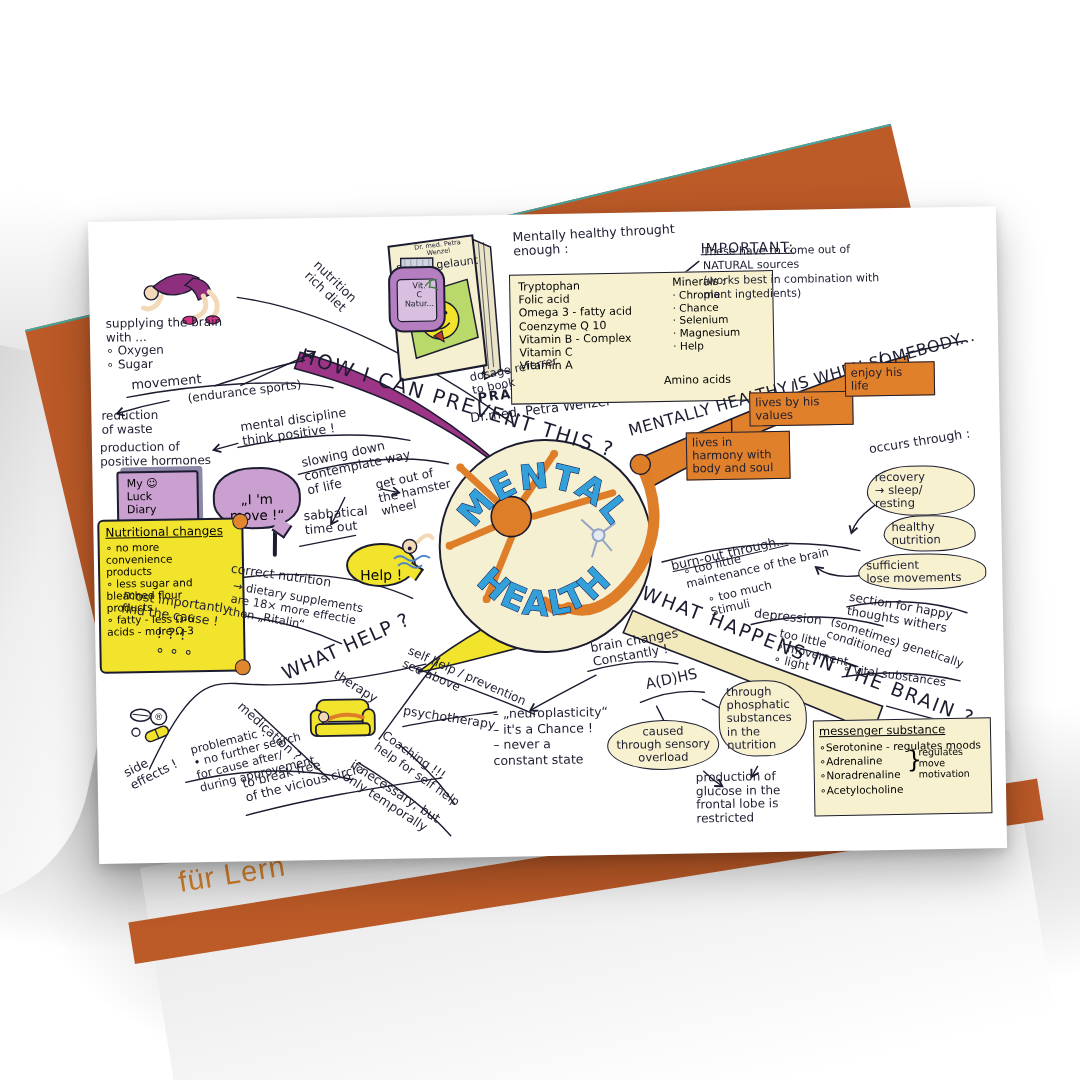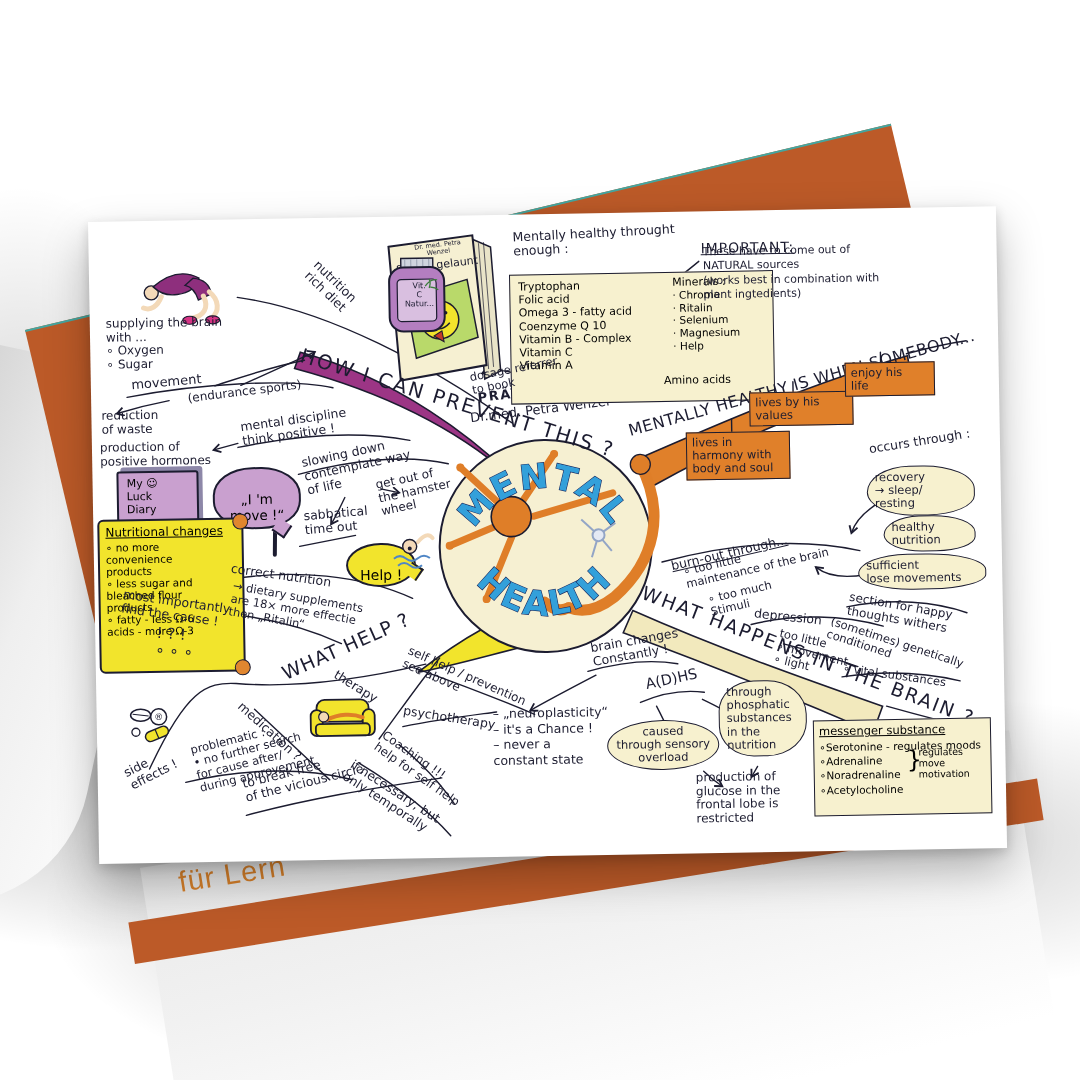--- a/index.html
+++ b/index.html
@@ -200,21 +200,21 @@
       <div>Folic acid</div>
       <div>Omega 3 - fatty acid</div>
       <div>Coenzyme  Q 10</div>
       <div>Vitamin B - Complex</div>
       <div>Vitamin C</div>
       <div>Vitamin A</div>
     </div>
     <div style="position:absolute;left:162px;top:3px;line-height:1.2;font-size:10.5px;">
       <div style="font-size:11px;">Minerals :</div>
       <div>· Chrome</div>
-      <div>· Ritalin</div>
+      <div>· Chance</div>
       <div>· Selenium</div>
       <div>· Magnesium</div>
       <div>· Help</div>
     </div>
     <div style="position:absolute;left:152px;top:101px;font-size:11px;">Amino acids</div>
   </div>
 
   <div class="t" style="left:612px;top:14px;font-size:14px;letter-spacing:1px;">
        <span class="u">IMPORTANT:</span></div>
   <div class="t" style="left:614px;top:34px;font-size:11px;line-height:1.3;">These have to come out of

